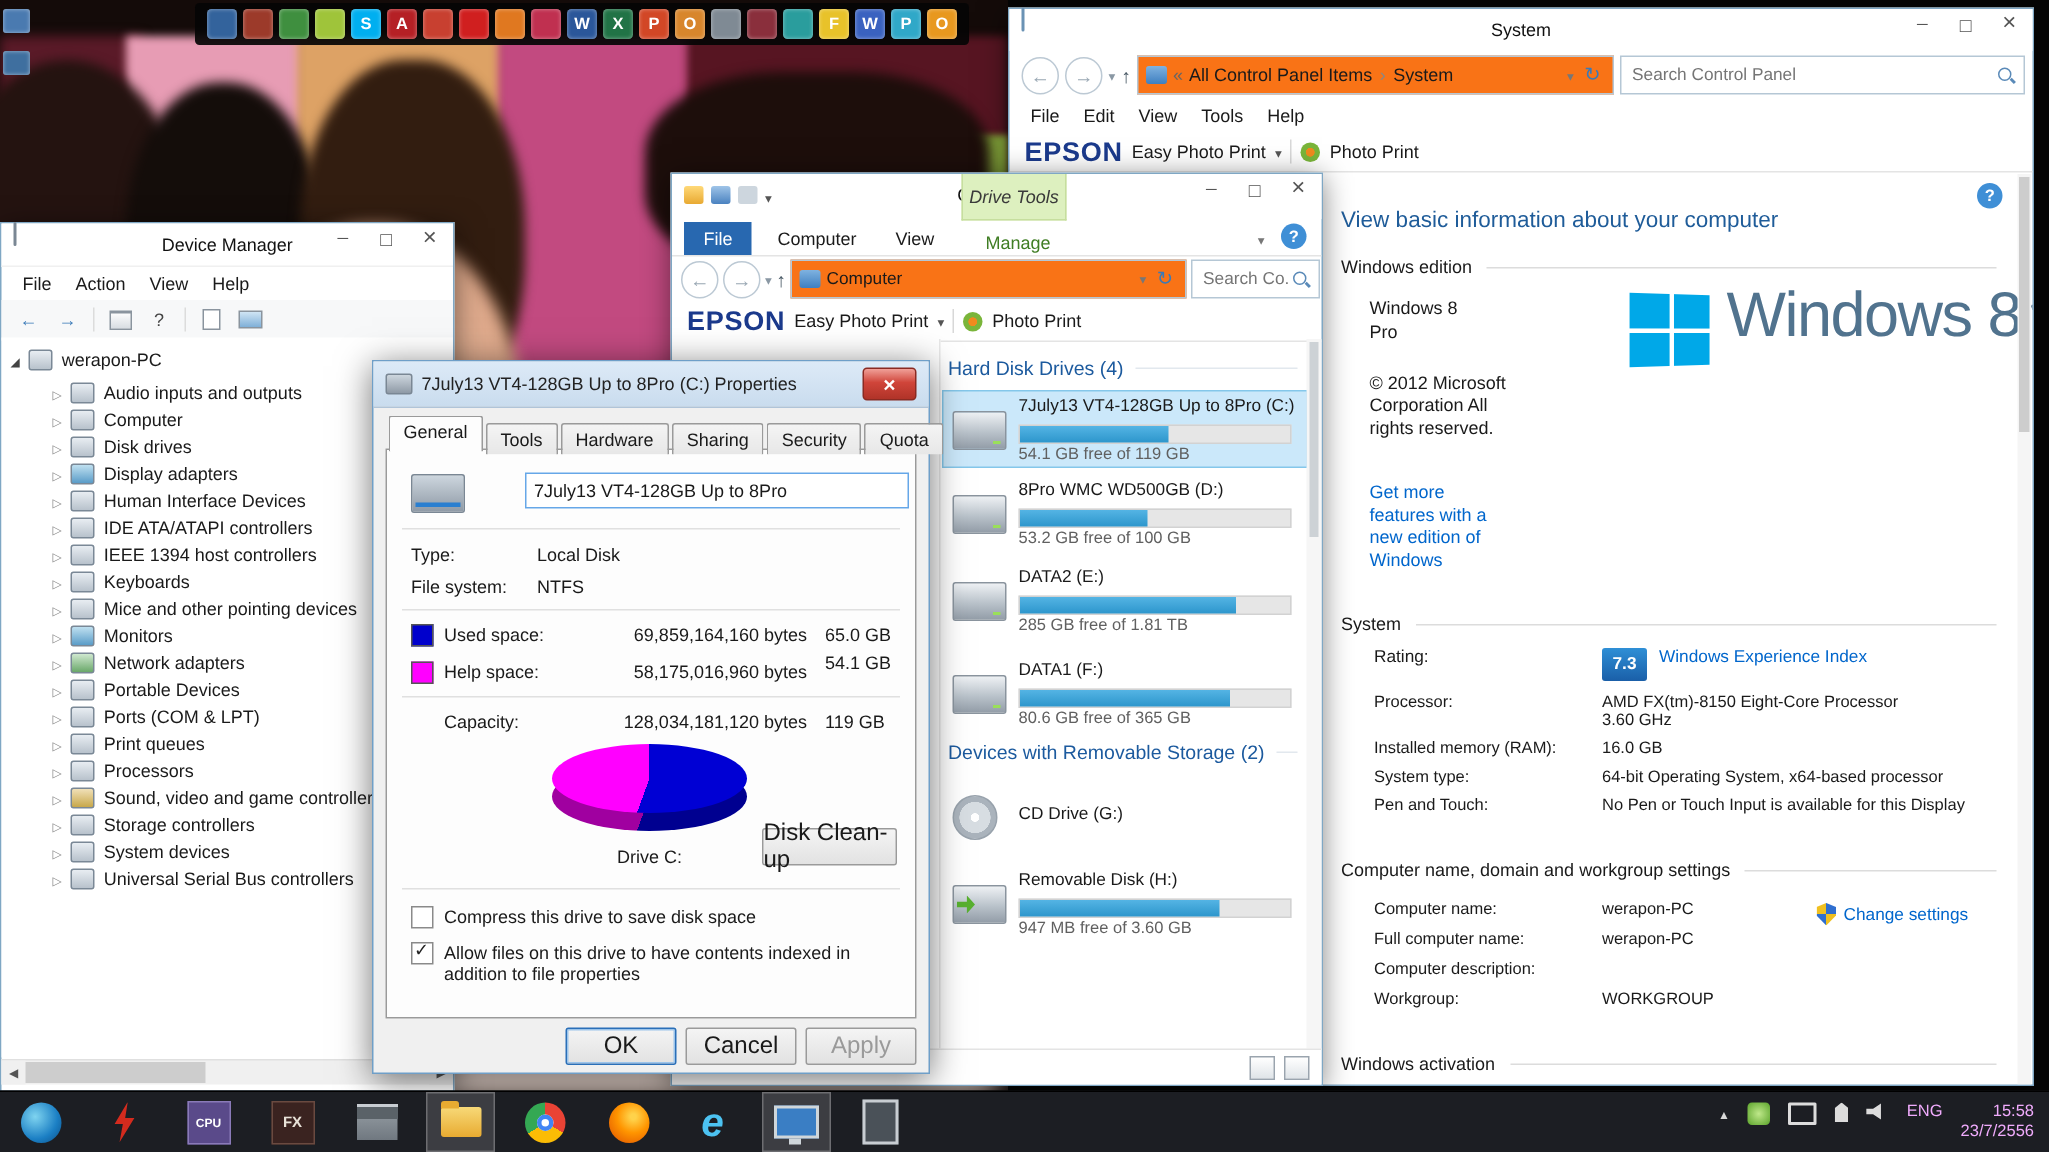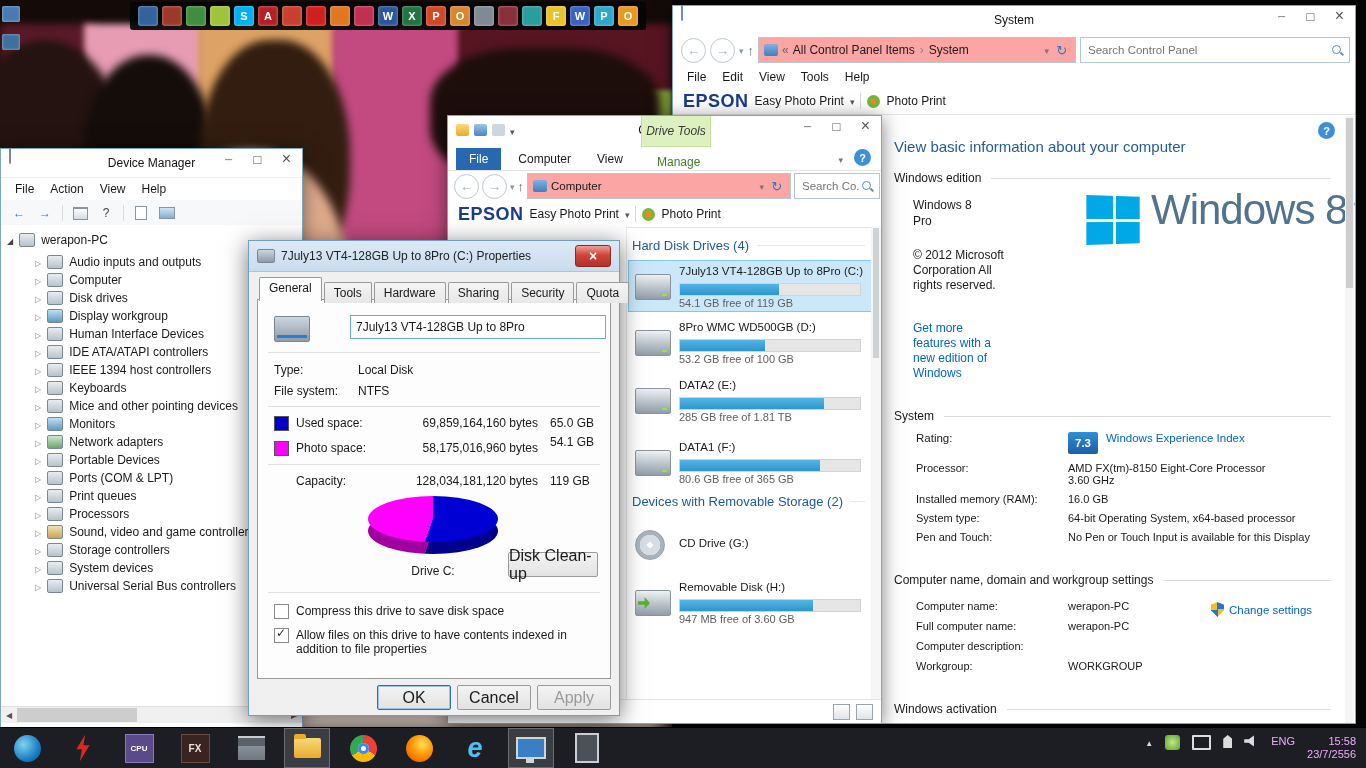--- a/index.html
+++ b/index.html
@@ -42,21 +42,21 @@
   .g-close::before{content:"×";font-size:16px;}
   .menurow{height:22px;display:flex;align-items:center;padding:0 6px;}
   .menu-item{padding:2px 8px;}
   .navrow{height:32px;display:flex;align-items:center;padding:0 8px;gap:4px;}
   .navbtn{width:23px;height:23px;border-radius:50%;border:1px solid #bcc9d4;color:#9aa8b4;flex:none;
           display:flex;align-items:center;justify-content:center;font-size:13px;}
   .g-back::before{content:"←";} .g-fwd::before{content:"→";}
   .navcaret::before{content:"▾";color:#8a98a4;font-size:9px;}
   .upbtn{width:22px;height:22px;color:#4a5a66;display:flex;align-items:center;justify-content:center;}
   .g-up::before{content:"↑";font-size:13px;}
-  .addr{height:24px;border:1px solid #b5c7d5;background:#fca5a5;display:flex;align-items:center;padding:0 5px;gap:4px;flex:none;}
+  .addr{height:24px;border:1px solid #b5c7d5;background:#f97316;display:flex;align-items:center;padding:0 5px;gap:4px;flex:none;}
   .addr-ic{width:14px;height:12px;background:linear-gradient(#7fb2e0,#3e7fc0);border-radius:2px;flex:none;}
   .addr-chev::before{content:"«";color:#666;}
   .addr-sep::before{content:"›";color:#888;padding:0 1px;}
   .addr-dd{margin-left:auto;}
   .addr-dd::before{content:"▾";color:#777;font-size:9px;}
   .refbtn{color:#3a7ab8;flex:none;padding:0 3px;}
   .g-refresh::before{content:"↻";font-size:13px;}
   .search{height:24px;border:1px solid #b5c7d5;background:#fff;display:flex;align-items:center;padding:0 5px;flex:none;}
   .search input{border:0;outline:0;flex:1;min-width:0;font:inherit;font-size:11.5px;color:#707070;background:transparent;}
   .mag{width:13px;height:13px;position:relative;flex:none;}
@@ -668,21 +668,21 @@
           <span class="dm-label">Computer</span>
         </div>
           <div class="dm-row">
           <span class="dm-exp"></span>
           <span class="dm-ico i-disk-icon"></span>
           <span class="dm-label">Disk drives</span>
         </div>
           <div class="dm-row">
           <span class="dm-exp"></span>
           <span class="dm-ico i-display-adapter-icon"></span>
-          <span class="dm-label">Display workgroup</span>
+          <span class="dm-label">Display adapters</span>
         </div>
           <div class="dm-row">
           <span class="dm-exp"></span>
           <span class="dm-ico i-hid-icon"></span>
           <span class="dm-label">Human Interface Devices</span>
         </div>
           <div class="dm-row">
           <span class="dm-exp"></span>
           <span class="dm-ico i-ide-controller-icon"></span>
           <span class="dm-label">IDE ATA/ATAPI controllers</span>
@@ -783,21 +783,21 @@
       <span class="prow" style="left:16px;top:63px;">Type:</span>
       <span class="prow" style="left:100px;top:63px;">Local Disk</span>
       <span class="prow" style="left:16px;top:84px;">File system:</span>
       <span class="prow" style="left:100px;top:84px;">NTFS</span>
       <div class="phr hr2"></div>
       <span class="legend lg-used"></span>
       <span class="prow" style="left:38px;top:116px;">Used space:</span>
       <span class="prow bytes" style="top:116px;">69,859,164,160 bytes</span>
       <span class="prow gbs" style="top:116px;">65.0 GB</span>
       <span class="legend lg-free"></span>
-      <span class="prow" style="left:38px;top:141px;">Photo space:</span>
+      <span class="prow" style="left:38px;top:141px;">Help space:</span>
       <span class="prow bytes" style="top:141px;">58,175,016,960 bytes</span>
       <span class="prow gbs" style="top:135px;">54.1 GB</span>
       <div class="phr hr3"></div>
       <span class="prow" style="left:38px;top:174px;">Capacity:</span>
       <span class="prow bytes" style="top:174px;">128,034,181,120 bytes</span>
       <span class="prow gbs" style="top:174px;">119 GB</span>
       <div class="pie-wrap">
         <div class="pie-depth"></div>
           <div class="pie-top"></div>
       </div>

